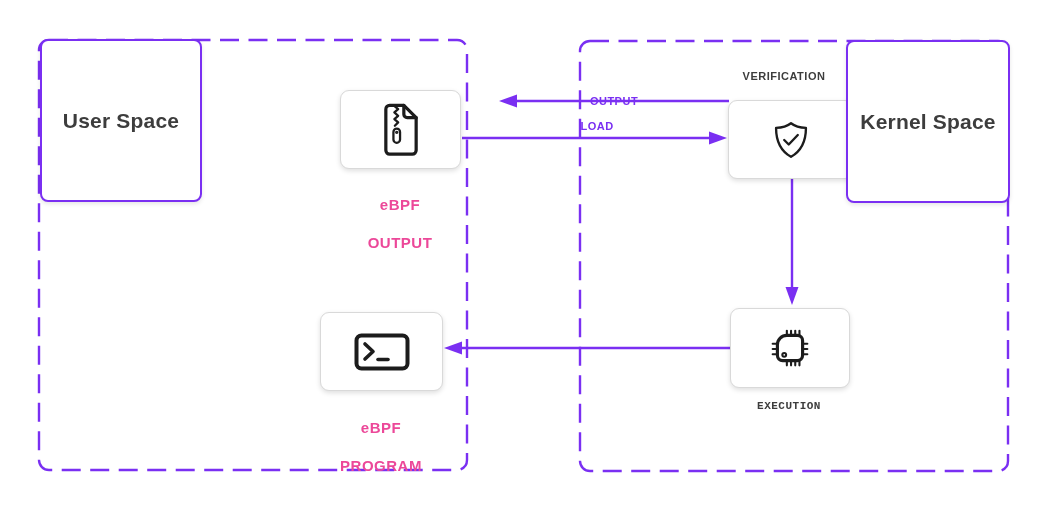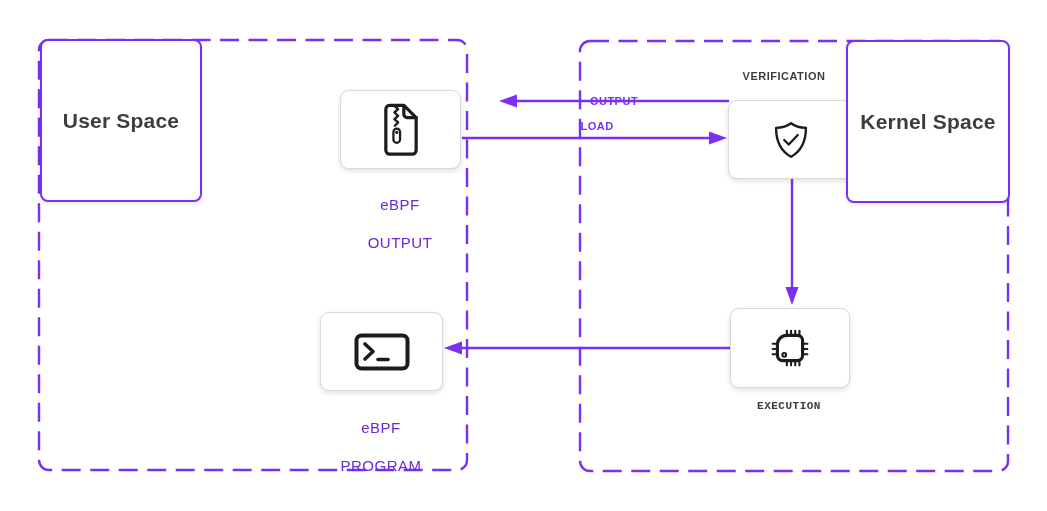--- a/index.html
+++ b/index.html
@@ -41,22 +41,22 @@
     font-weight: bold;
     color: #3d3d3d;
     z-index: 4;
     letter-spacing: 0.2px;
   }
   .node-label {
     position: absolute;
     transform: translateX(-50%);
     text-align: center;
     font-size: 15px;
-    font-weight: normal;
-    color: #6d28d9;
+    font-weight: bold;
+    color: #ec4899;
     letter-spacing: 0.5px;
     line-height: 19px;
     white-space: pre-line;
     z-index: 3;
   }
   .edge-label {
     position: absolute;
     transform: translate(-50%, -50%);
     font-size: 11px;
     font-weight: bold;

